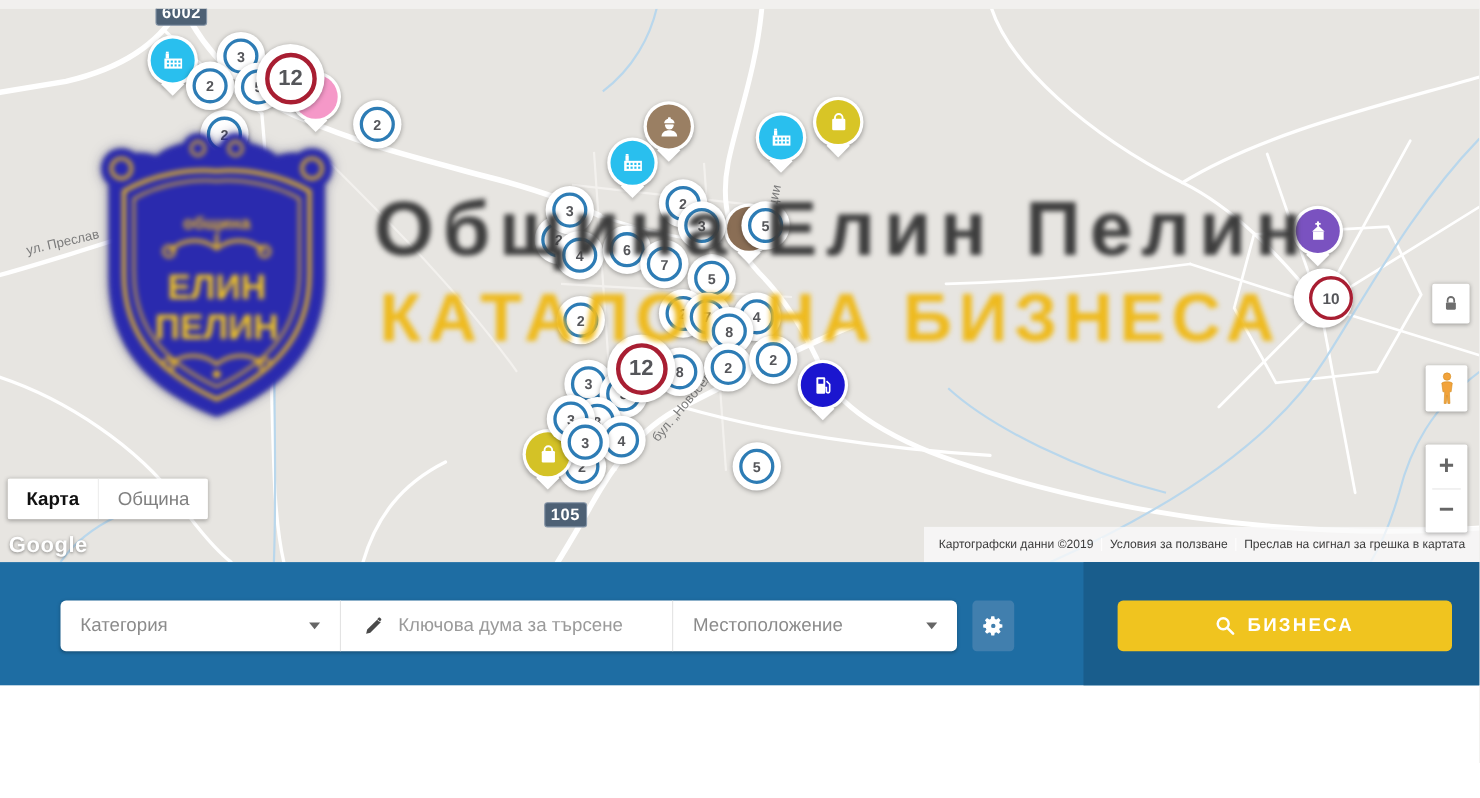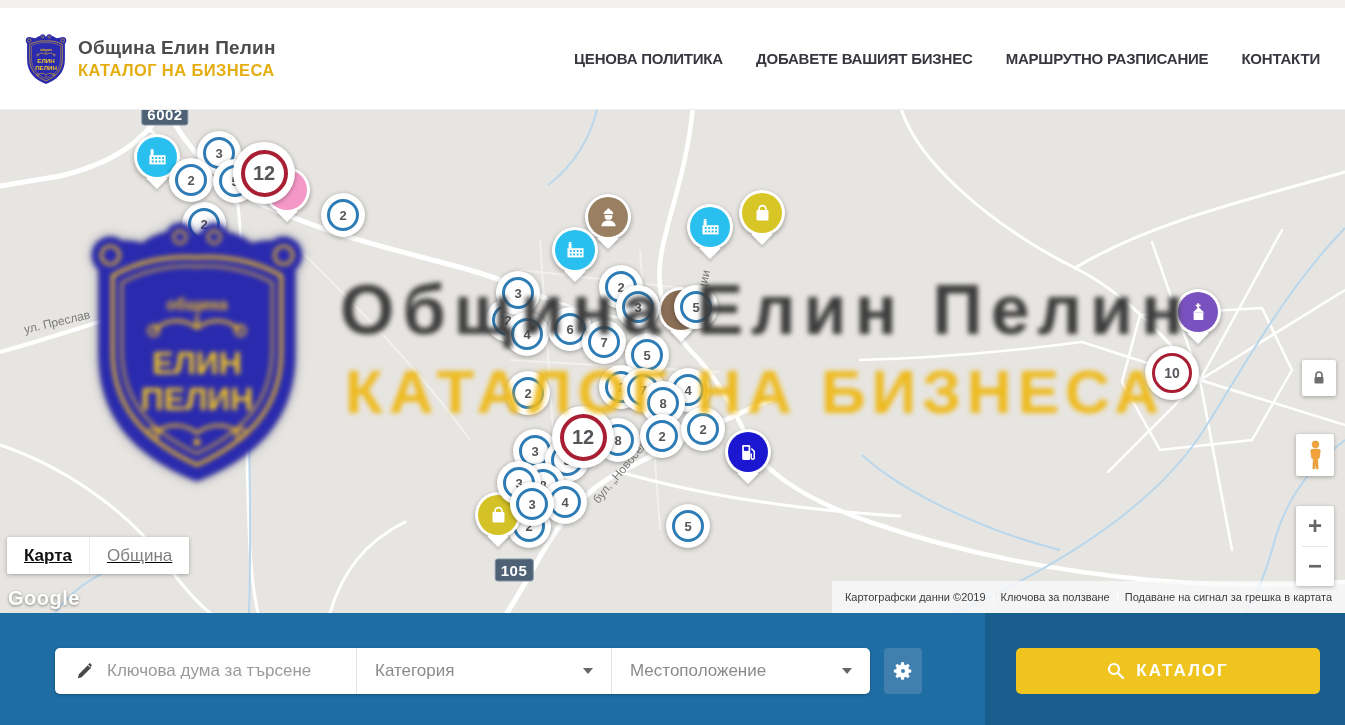--- a/index.html
+++ b/index.html
@@ -49,21 +49,21 @@
   .watermark { position:absolute; inset:0; z-index:40; pointer-events:none; }
   .wm-shield { position:absolute; left:83px; top:103px; width:228px; height:276px;
                filter:blur(2.4px) drop-shadow(0 0 5px rgba(15,15,70,.55)); }
   .wm-title { position:absolute; left:340px; top:160px; white-space:nowrap; font-size:70px; font-weight:bold;
               color:#3d3d3d; letter-spacing:8px; filter:blur(2.6px); }
   .wm-sub { position:absolute; left:345px; top:246px; white-space:nowrap; font-size:62px; font-weight:bold;
             color:#eeba1e; letter-spacing:6px; filter:blur(2.6px); }
 
   
   .maptype { position:absolute; left:7px; top:427px; display:flex; z-index:60;
-             box-shadow:0 1px 4px rgba(0,0,0,.3); border-radius:2px; overflow:hidden;text-decoration:underline; }
+             box-shadow:0 1px 4px rgba(0,0,0,.3); border-radius:2px; overflow:hidden; }
   .maptype div { background:#fff; height:37px; display:flex; align-items:center; padding:0 17px; font-size:17px; cursor:pointer; }
   .maptype .active { font-weight:bold; color:#111; }
   .maptype .inactive { color:#808080; border-left:1px solid #eee; }
   .google-logo { position:absolute; left:8px; bottom:3px; z-index:60; color:#fff; font-size:20px; font-weight:bold;
                  letter-spacing:.5px; text-shadow:0 1px 3px rgba(0,0,0,.45); cursor:pointer; }
   .attribution { position:absolute; right:0; bottom:0; z-index:60; background:rgba(250,250,250,.78);
                  display:flex; align-items:center; height:32px; font-size:11px; color:#3c3c3c; padding:0 6px; }
   .attribution span { padding:0 7px; white-space:nowrap; }
   .attribution span + span { border-left:1px solid rgba(255,255,255,.9); cursor:pointer; }
 
@@ -125,37 +125,20 @@
       <circle cx="62" cy="192" r="4.5" fill="none" stroke="#ecba22" stroke-width="2"></circle>
       <circle cx="138" cy="192" r="4.5" fill="none" stroke="#ecba22" stroke-width="2"></circle>
       <circle cx="100" cy="200" r="3" fill="#ecba22"></circle>
     </g>
   </defs>
 </svg>
 
 <div class="page">
   <div class="topstrip"></div>
 
-  <header>
-    <div class="brand">
-      <svg class="shield-sm" viewBox="0 0 200 240">
-          <use href="#shield-def"></use>
-        </svg>
-      <div class="brand-text">
-        <span class="brand-title">Община Елин Пелин</span>
-        <span class="brand-sub">КАТАЛОГ НА БИЗНЕСА</span>
-      </div>
-    </div>
-    <nav>
-      <a href="#">ЦЕНОВА ПОЛИТИКА</a>
-      <a href="#">ДОБАВЕТЕ ВАШИЯТ БИЗНЕС</a>
-      <a href="#">МАРШРУТНО РАЗПИСАНИЕ</a>
-      <a href="#">КОНТАКТИ</a>
-    </nav>
-  </header>
 
   <div class="map">
     <svg class="roads" width="1345" height="503" viewBox="0 0 1345 503">
       <g stroke="#f3f1ee" stroke-width="2" fill="none">
         <path d="M520,160 L700,180"></path>
           <path d="M510,250 L720,262"></path>
         <path d="M540,130 L560,420"></path>
           <path d="M640,140 L660,420"></path>
         <path d="M300,140 C360,200 420,260 470,330"></path>
       </g>
@@ -431,21 +414,21 @@
         </div>
         <div class="cluster s" style="left: 543px; top: 370px;">
           <span class="ring">4</span>
         </div>
         <div class="cluster s" style="left: 507px; top: 394px; z-index: 11;">
           <span class="ring">2</span>
         </div>
         <div class="cluster s" style="left: 666px; top: 394px;">
           <span class="ring">5</span>
         </div>
-        <div class="cluster m red" style="left: 1145px; top: 236px;">
+        <div class="cluster m red" style="left: 1176px; top: 236px; justify-content: flex-end;">
           <span class="ring">10</span>
         </div>
       </div>
 
     <div class="watermark">
       <svg class="wm-shield" viewBox="0 0 200 240">
           <use href="#shield-def"></use>
         </svg>
       <div class="wm-title">Община Елин Пелин</div>
       <div class="wm-sub">КАТАЛОГ НА БИЗНЕСА</div>
@@ -453,22 +436,22 @@
 
     <div class="maptype">
       <div class="active">Карта</div>
       <div class="inactive">Община</div>
     </div>
 
     <div class="google-logo">Google</div>
 
     <div class="attribution">
       <span>Картографски данни ©2019</span>
-      <span>Ключова за ползване</span>
-      <span>Подаване на сигнал за грешка в картата</span>
+      <span>Условия за ползване</span>
+      <span>Преслав на сигнал за грешка в картата</span>
     </div>
 
     <button class="ctl-btn lock-btn">
       <span style="display:flex">
         <svg width="16" height="16" viewBox="0 0 16 16">
             <path fill="none" stroke="#6e6e6e" stroke-width="1.6" d="M5 7V5a3 3 0 0 1 6 0v2"></path>
             <rect x="3.5" y="7" width="9" height="6.5" rx="1" fill="#6e6e6e"></rect>
           </svg>
       </span>
     </button>
@@ -486,32 +469,32 @@
       <button>+</button>
       <div class="zdiv"></div>
       <button>−</button>
     </div>
   </div>
 
   <div class="searchbar">
     <div class="sb-right"></div>
 
     <div class="search-group">
+      <div class="sg sg-cat">
+        <span>Категория</span>
+        <span class="caret"></span>
+      </div>
       <div class="sg sg-kw">
         <span style="display:flex">
           <svg width="19" height="19" viewBox="0 0 20 20">
               <path fill="#4a4a4a" d="M3 17l1-4L14 3l3 3L7 16l-4 1zm12.7-11.3l1.6-1.6c.4-.4.4-1 0-1.4l-1-1c-.4-.4-1-.4-1.4 0l-1.6 1.6 2.4 2.4z"></path>
             </svg>
         </span>
         <input type="text" placeholder="Ключова дума за търсене" style="">
       </div>
-      <div class="sg sg-cat">
-        <span>Категория</span>
-        <span class="caret"></span>
-      </div>
       <div class="sg sg-loc">
         <span>Местоположение</span>
         <span class="caret"></span>
       </div>
     </div>
 
     <button class="gear-btn">
       <span style="display:flex">
         <svg width="22" height="22" viewBox="0 0 24 24">
             <path fill="#fff" d="M12 8a4 4 0 1 0 0 8 4 4 0 0 0 0-8zm9 5.5v-3l-2.6-.5a6.7 6.7 0 0 0-.6-1.5l1.5-2.2-2.1-2.1-2.2 1.5c-.5-.3-1-.5-1.5-.6L13 2.5h-3l-.5 2.6c-.5.1-1 .3-1.5.6L5.8 4.2 3.7 6.3l1.5 2.2c-.3.5-.5 1-.6 1.5L2 10.5v3l2.6.5c.1.5.3 1 .6 1.5l-1.5 2.2 2.1 2.1 2.2-1.5c.5.3 1 .5 1.5.6l.5 2.6h3l.5-2.6c.5-.1 1-.3 1.5-.6l2.2 1.5 2.1-2.1-1.5-2.2c.3-.5.5-1 .6-1.5l2.6-.5z"></path>
@@ -520,16 +503,16 @@
       </span>
     </button>
 
     <button class="search-btn">
       <span style="display:flex">
         <svg width="18" height="18" viewBox="0 0 18 18">
             <circle cx="7" cy="7" r="5" fill="none" stroke="#fff" stroke-width="2.2"></circle>
             <line x1="11" y1="11" x2="16" y2="16" stroke="#fff" stroke-width="2.4" stroke-linecap="round"></line>
           </svg>
       </span>
-      <span>КАТАЛОГ</span>
+      <span>БИЗНЕСА</span>
     </button>
   </div>
 </div>
 
 </body></html>

